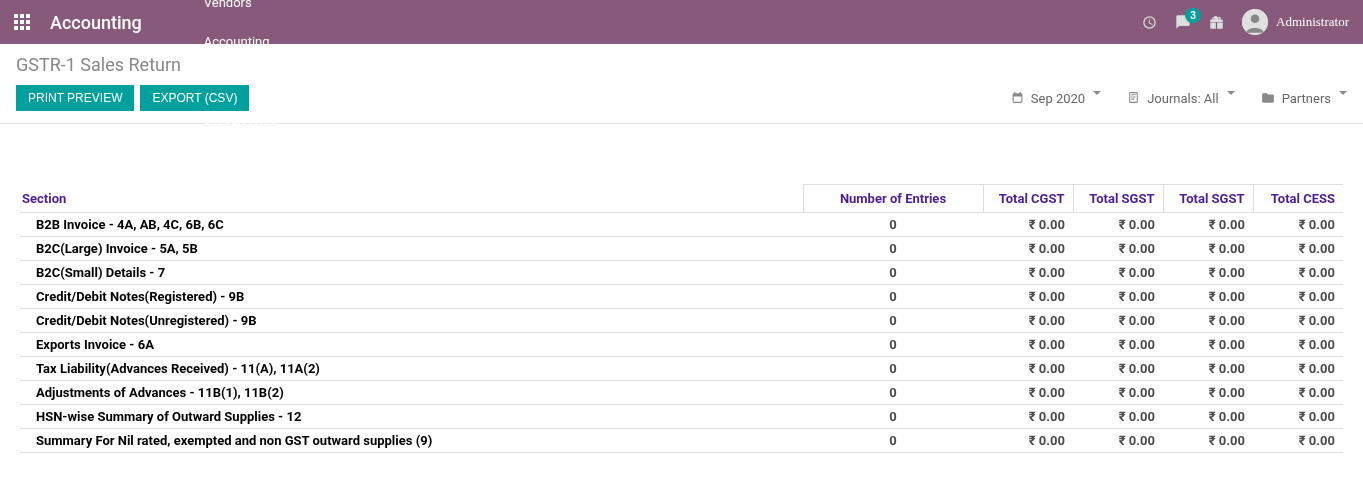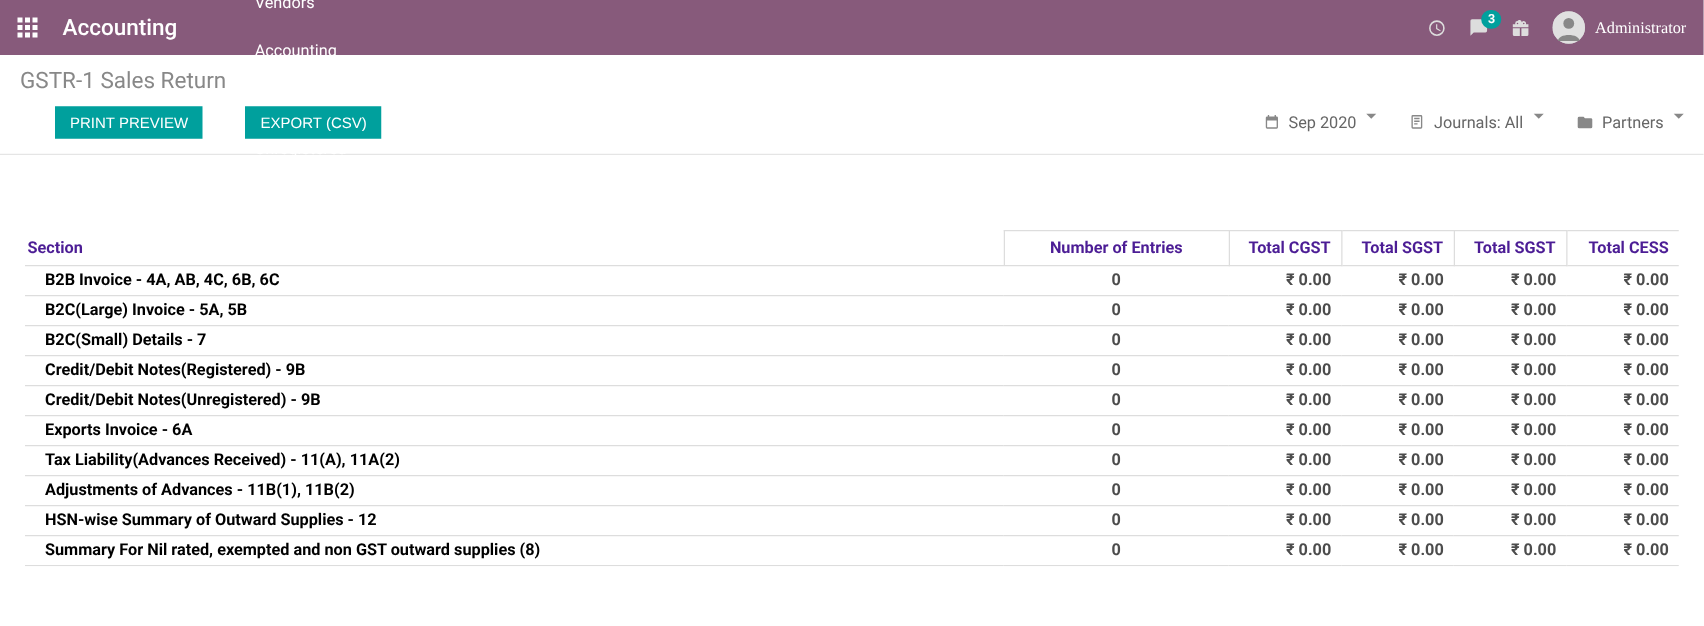--- a/index.html
+++ b/index.html
@@ -127,21 +127,20 @@
     }
     .btn-primary {
       background: #00A09D;
       color: #fff;
       border: none;
       padding: 6px 12px;
       font-size: 12px;
       font-weight: 500;
       cursor: pointer;
       text-transform: uppercase;
-      margin-left: 28px;
     }
     .cp-filters {
       display: flex;
       align-items: center;
       gap: 26px;
     }
     .filter-item {
       display: flex;
       gap: 4px;
       font-size: 13px;
@@ -397,21 +396,21 @@
         </tr>
         <tr>
           <td class="section-link">HSN-wise Summary of Outward Supplies - 12</td>
           <td class="num">0</td>
           <td class="money">₹ 0.00</td>
           <td class="money">₹ 0.00</td>
           <td class="money">₹ 0.00</td>
           <td class="money">₹ 0.00</td>
         </tr>
         <tr>
-          <td class="section-link">Summary For Nil rated, exempted and non GST outward supplies (8)</td>
+          <td class="section-link">Summary For Nil rated, exempted and non GST outward supplies (9)</td>
           <td class="num">0</td>
           <td class="money">₹ 0.00</td>
           <td class="money">₹ 0.00</td>
           <td class="money">₹ 0.00</td>
           <td class="money">₹ 0.00</td>
         </tr>
       </tbody>
   </table>
 </div>
 

